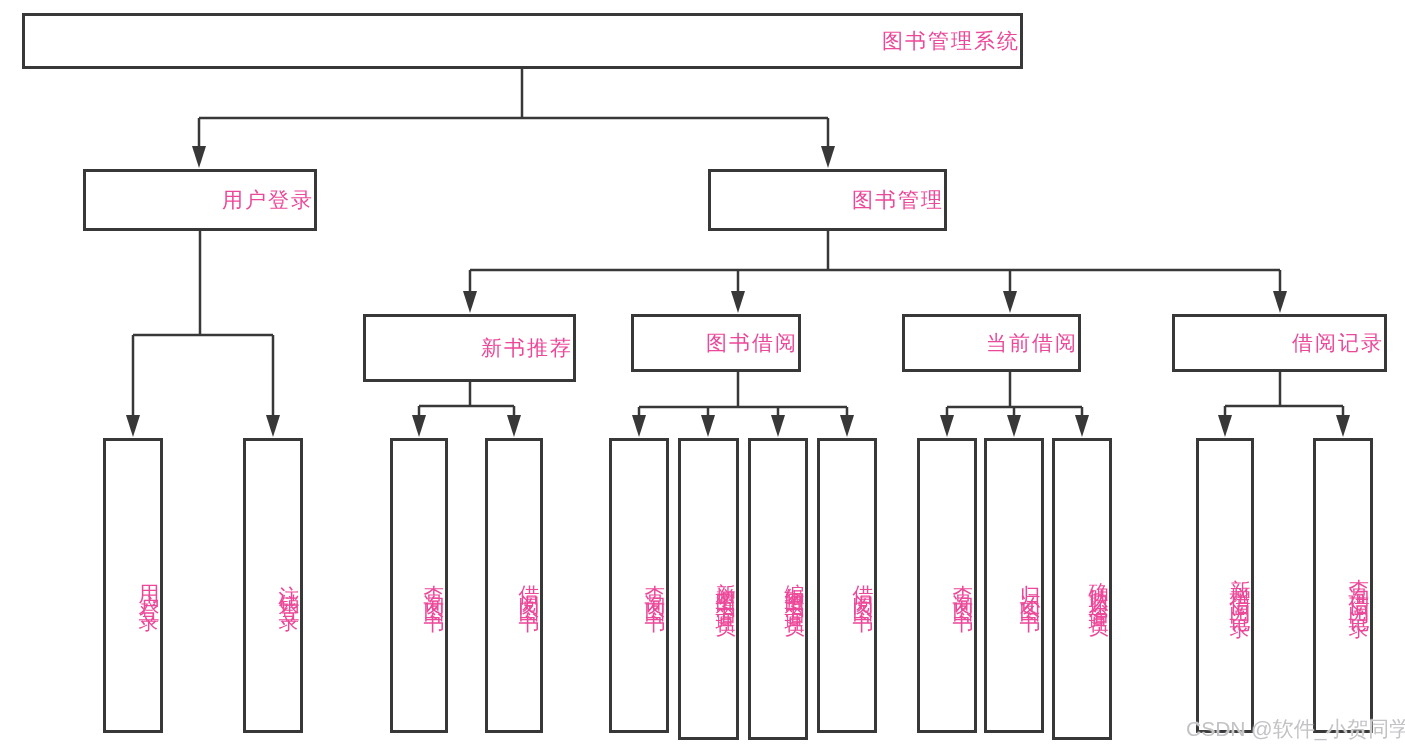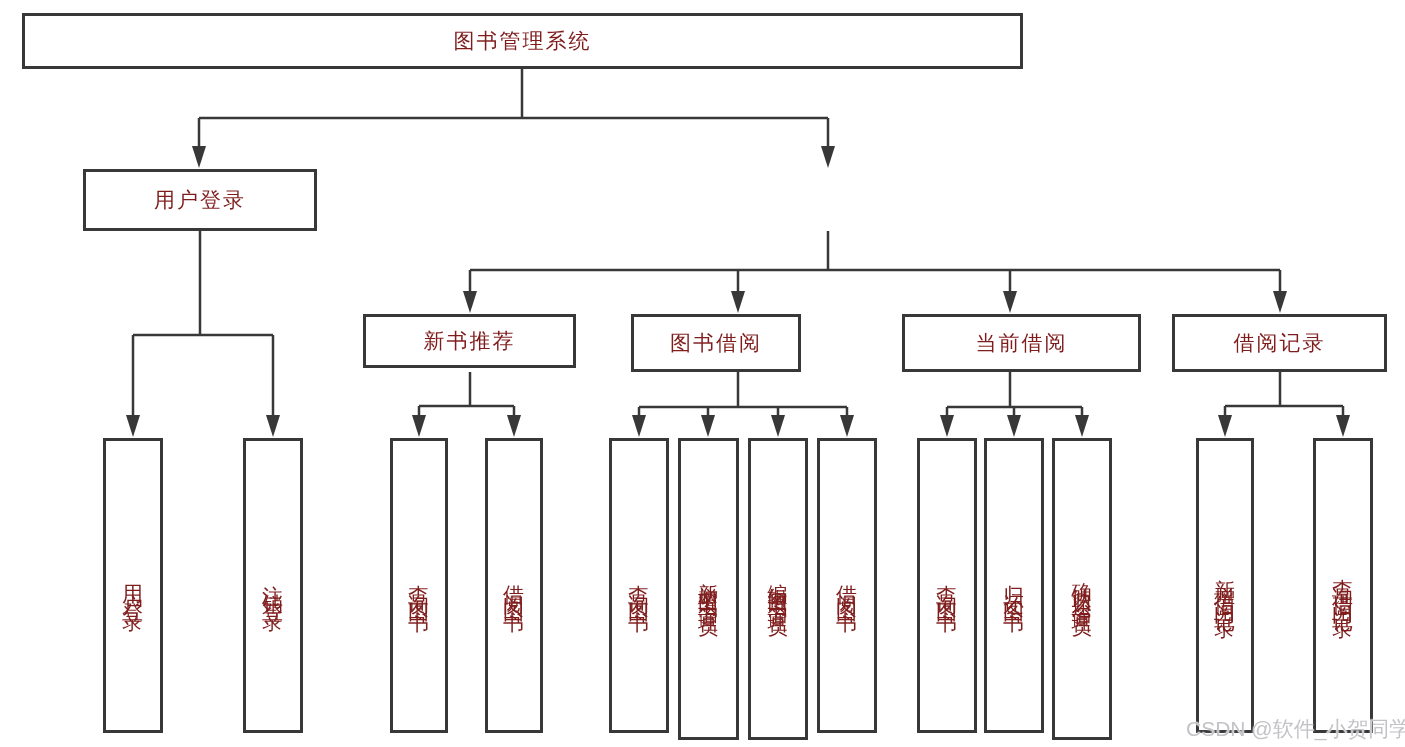--- a/index.html
+++ b/index.html
@@ -11,22 +11,22 @@
     overflow:hidden;
   }
   .lines{position:absolute;left:0;top:0;width:1405px;height:747px;}
   .box{
     position:absolute;
     box-sizing:border-box;
     border:3px solid #383838;
     background:#ffffff;
     display:flex;
     align-items:center;
-    justify-content:center;
-    color:#7f1d1d;
+    justify-content:flex-end;
+    color:#ec4899;
   }
   .h-label{
     font-size:21px;
     letter-spacing:2px;
     white-space:nowrap;
   }
   .vt{
     writing-mode:vertical-rl;
     text-orientation:mixed;
     font-size:21px;
@@ -104,28 +104,31 @@
     </g>
   </svg>
 
   <div class="box" style="left:22px;top:13px;width:1001px;height:56px">
     <span class="h-label">图书管理系统</span>
   </div>
 
   <div class="box" style="left:83px;top:169px;width:234px;height:62px">
     <span class="h-label">用户登录</span>
   </div>
+  <div class="box" style="left:708px;top:169px;width:239px;height:62px">
+    <span class="h-label">图书管理</span>
+  </div>
 
-  <div class="box" style="left:363px;top:314px;width:213px;height:54px">
+  <div class="box" style="left:363px;top:314px;width:213px;height:68px">
     <span class="h-label">新书推荐</span>
   </div>
   <div class="box" style="left:631px;top:314px;width:170px;height:58px">
     <span class="h-label">图书借阅</span>
   </div>
-  <div class="box" style="left:902px;top:314px;width:239px;height:58px">
+  <div class="box" style="left:902px;top:314px;width:179px;height:58px">
     <span class="h-label">当前借阅</span>
   </div>
   <div class="box" style="left:1172px;top:314px;width:215px;height:58px">
     <span class="h-label">借阅记录</span>
   </div>
 
   <div class="box" style="left:103px;top:438px;width:60px;height:295px">
     <span class="vt">用户登录</span>
   </div>
   <div class="box" style="left:243px;top:438px;width:60px;height:295px">

